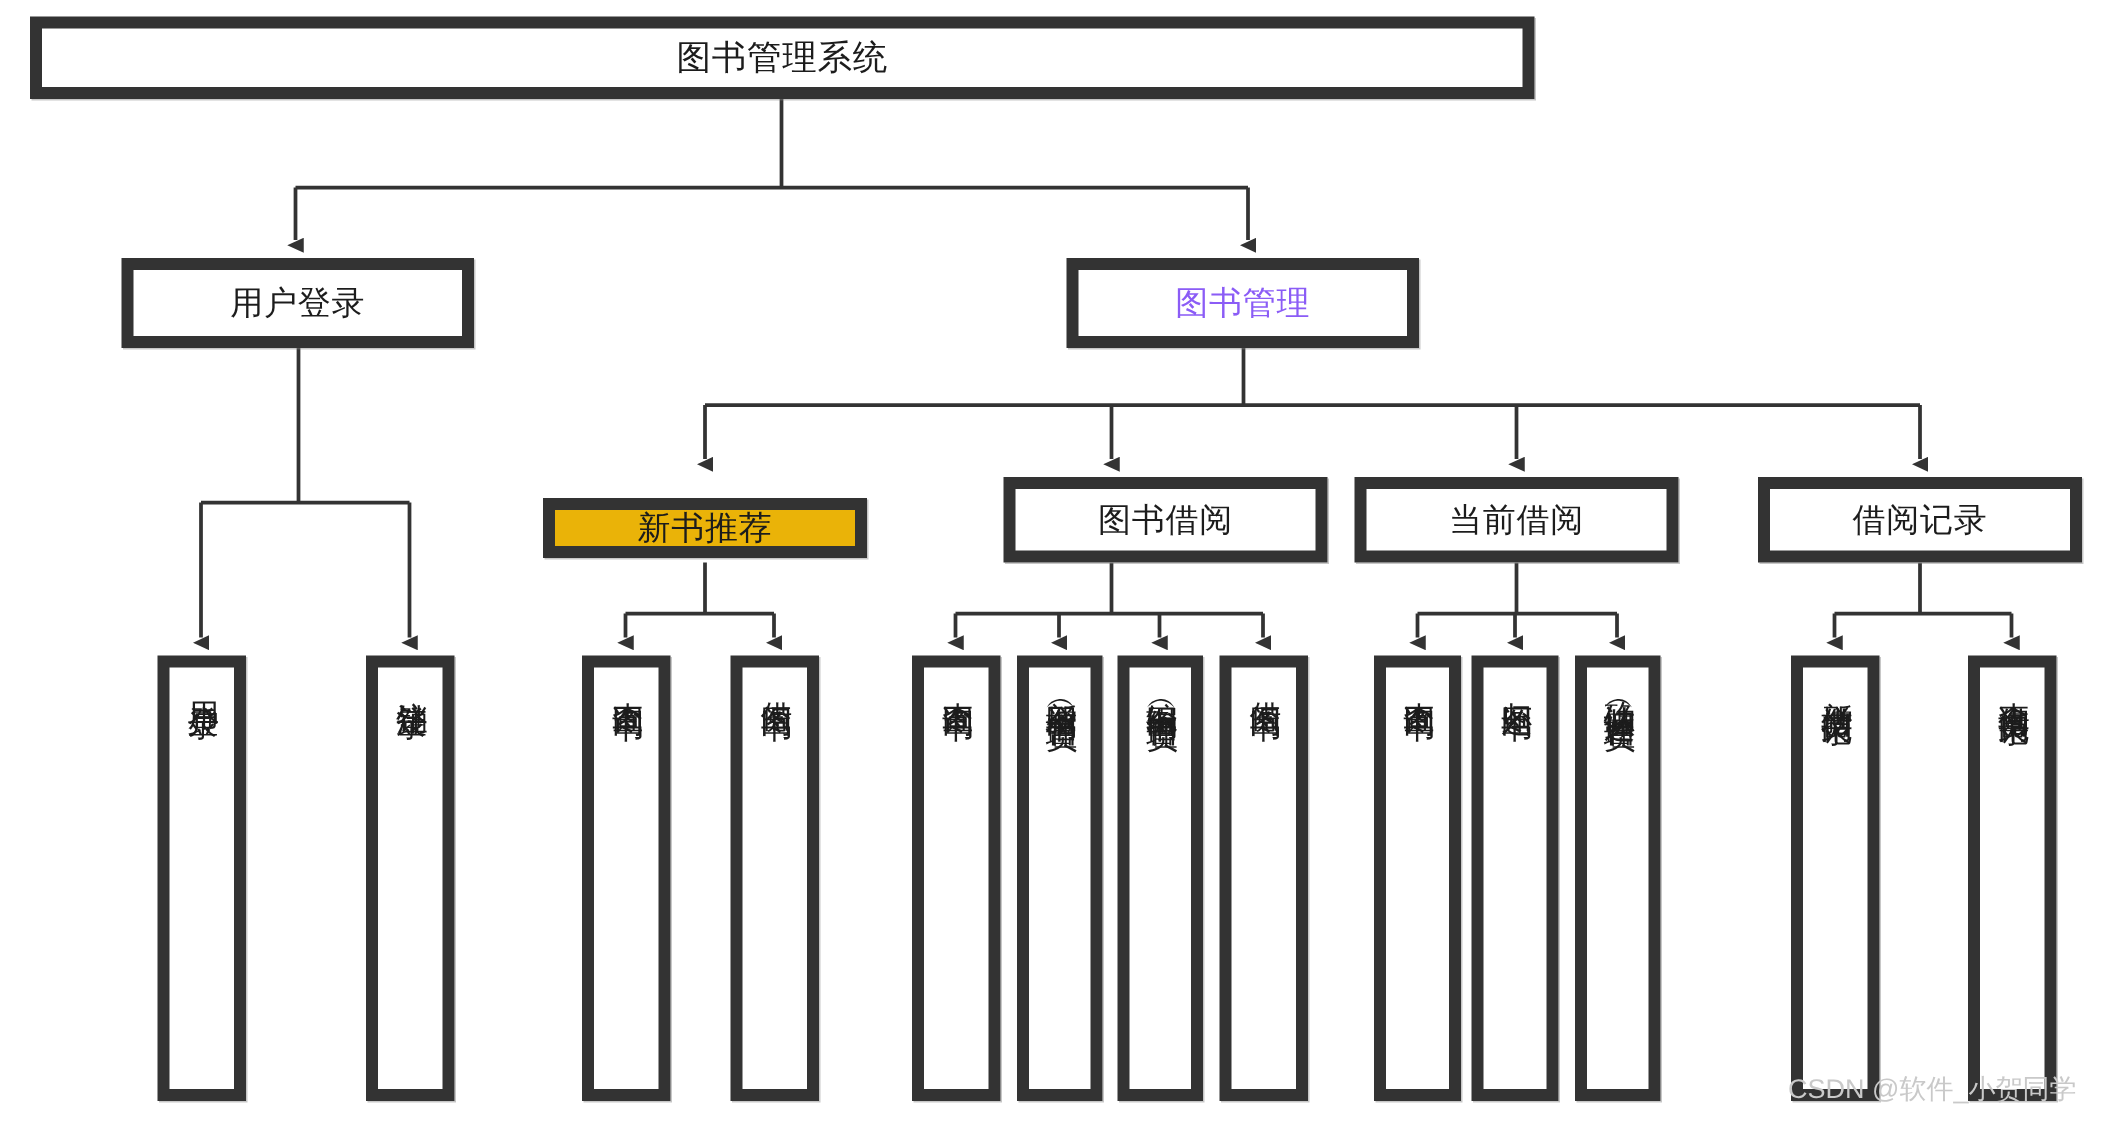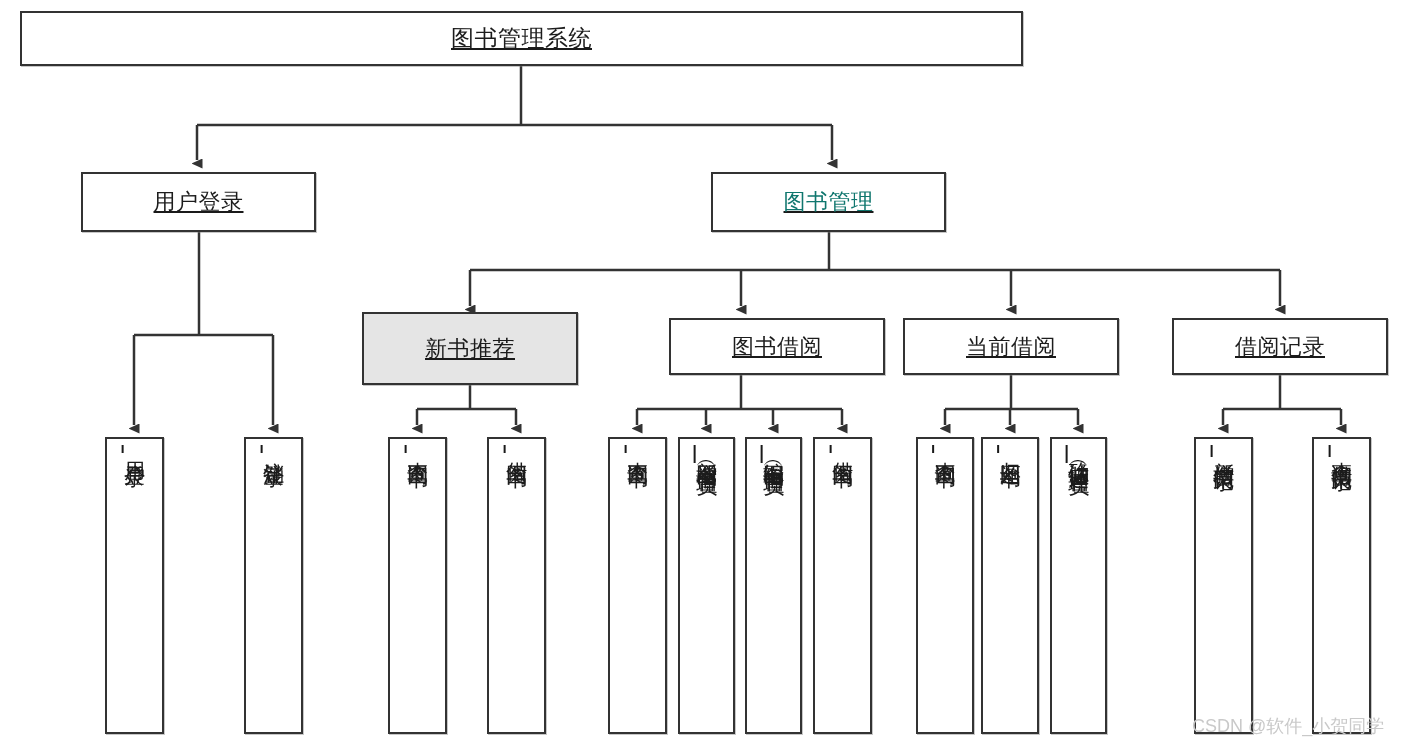--- a/index.html
+++ b/index.html
@@ -24,26 +24,25 @@
     left: 0;
     top: 0;
     width: 1405px;
     height: 747px;
     pointer-events: none;
   }
   .node {
     position: absolute;
     box-sizing: border-box;
     background: #ffffff;
-    border: 2px solid #c2410c;
+    border: 8px solid #c2410c;
     display: flex;
     align-items: center;
     justify-content: center;
     box-shadow: 1px 1px 0 rgba(130,130,130,0.45);
-    text-decoration: underline;
   }
   .node .label {
     font-size: 22px;
     line-height: 1.15;
     color: #1c1c1c;
     text-align: center;
     white-space: nowrap;
     letter-spacing: 0.5px;
   }
   .node.leaf {
@@ -125,24 +124,24 @@
   </svg>
 
   <div class="node root" style="left: 20px; top: 11px; width: 1003px; height: 55px; border-color: rgb(51, 51, 51); background: rgb(255, 255, 255);">
     <span class="label" style="color: rgb(28, 28, 28);">图书管理系统</span>
   </div>
 
   <div class="node" style="left: 81px; top: 172px; width: 235px; height: 60px; border-color: rgb(51, 51, 51); background: rgb(255, 255, 255);">
     <span class="label" style="color: rgb(28, 28, 28);">用户登录</span>
   </div>
   <div class="node" style="left: 711px; top: 172px; width: 235px; height: 60px; border-color: rgb(51, 51, 51); background: rgb(255, 255, 255);">
-    <span class="label" style="color: #0f766e;">图书管理</span>
+    <span class="label" style="color: #8b5cf6;">图书管理</span>
   </div>
 
-  <div class="node" style="left: 362px; top: 312px; width: 216px; height: 73px; border-color: rgb(51, 51, 51); background: #e5e5e5;">
+  <div class="node" style="left: 362px; top: 332px; width: 216px; height: 40px; border-color: rgb(51, 51, 51); background: #eab308;">
     <span class="label" style="color: rgb(28, 28, 28);">新书推荐</span>
   </div>
   <div class="node" style="left: 633px; top: 318px; width: 216px; height: 57px; border-color: rgb(51, 51, 51); background: rgb(255, 255, 255); margin-left: 36px;">
     <span class="label" style="color: rgb(28, 28, 28);">图书借阅</span>
   </div>
   <div class="node" style="left: 1172px; top: 318px; width: 216px; height: 57px; border-color: rgb(51, 51, 51); background: rgb(255, 255, 255);">
     <span class="label" style="color: rgb(28, 28, 28);">借阅记录</span>
   </div>
   <div class="node" style="left: 903px; top: 318px; width: 216px; height: 57px; border-color: rgb(51, 51, 51); background: rgb(255, 255, 255);">
     <span class="label" style="color: rgb(28, 28, 28);">当前借阅</span>

